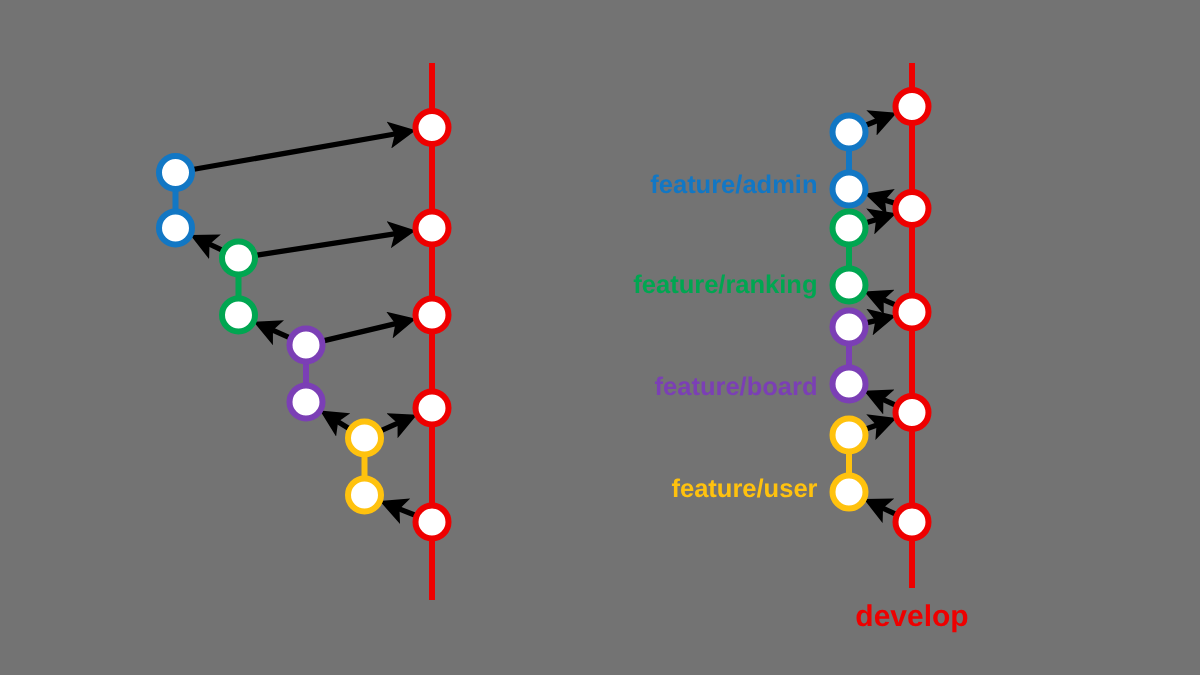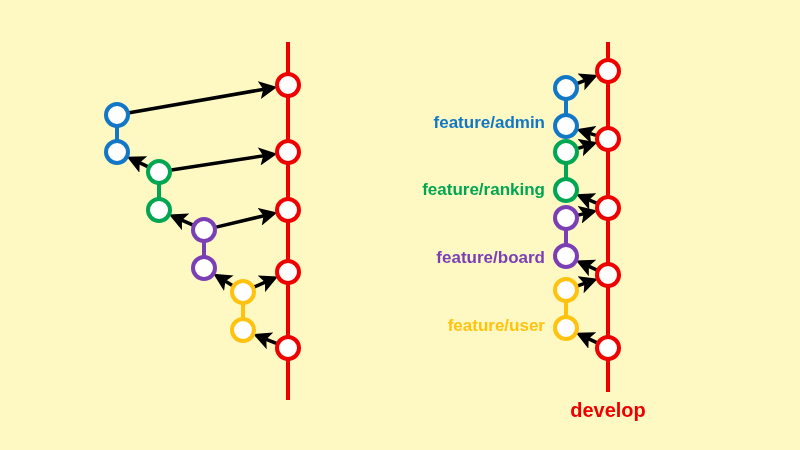--- a/index.html
+++ b/index.html
@@ -11,21 +11,21 @@
   body {
     width: 800px;
     height: 450px;
     overflow: hidden;
     font-family: "Liberation Sans", sans-serif;
   }
   #canvas {
     position: relative;
     width: 800px;
     height: 450px;
-    background: #fef9c3;
+    background: #737373;
   }
   svg.diagram {
     position: absolute;
     top: 0;
     left: 0;
     width: 800px;
     height: 450px;
     display: block;
   }
   .branch-label {

